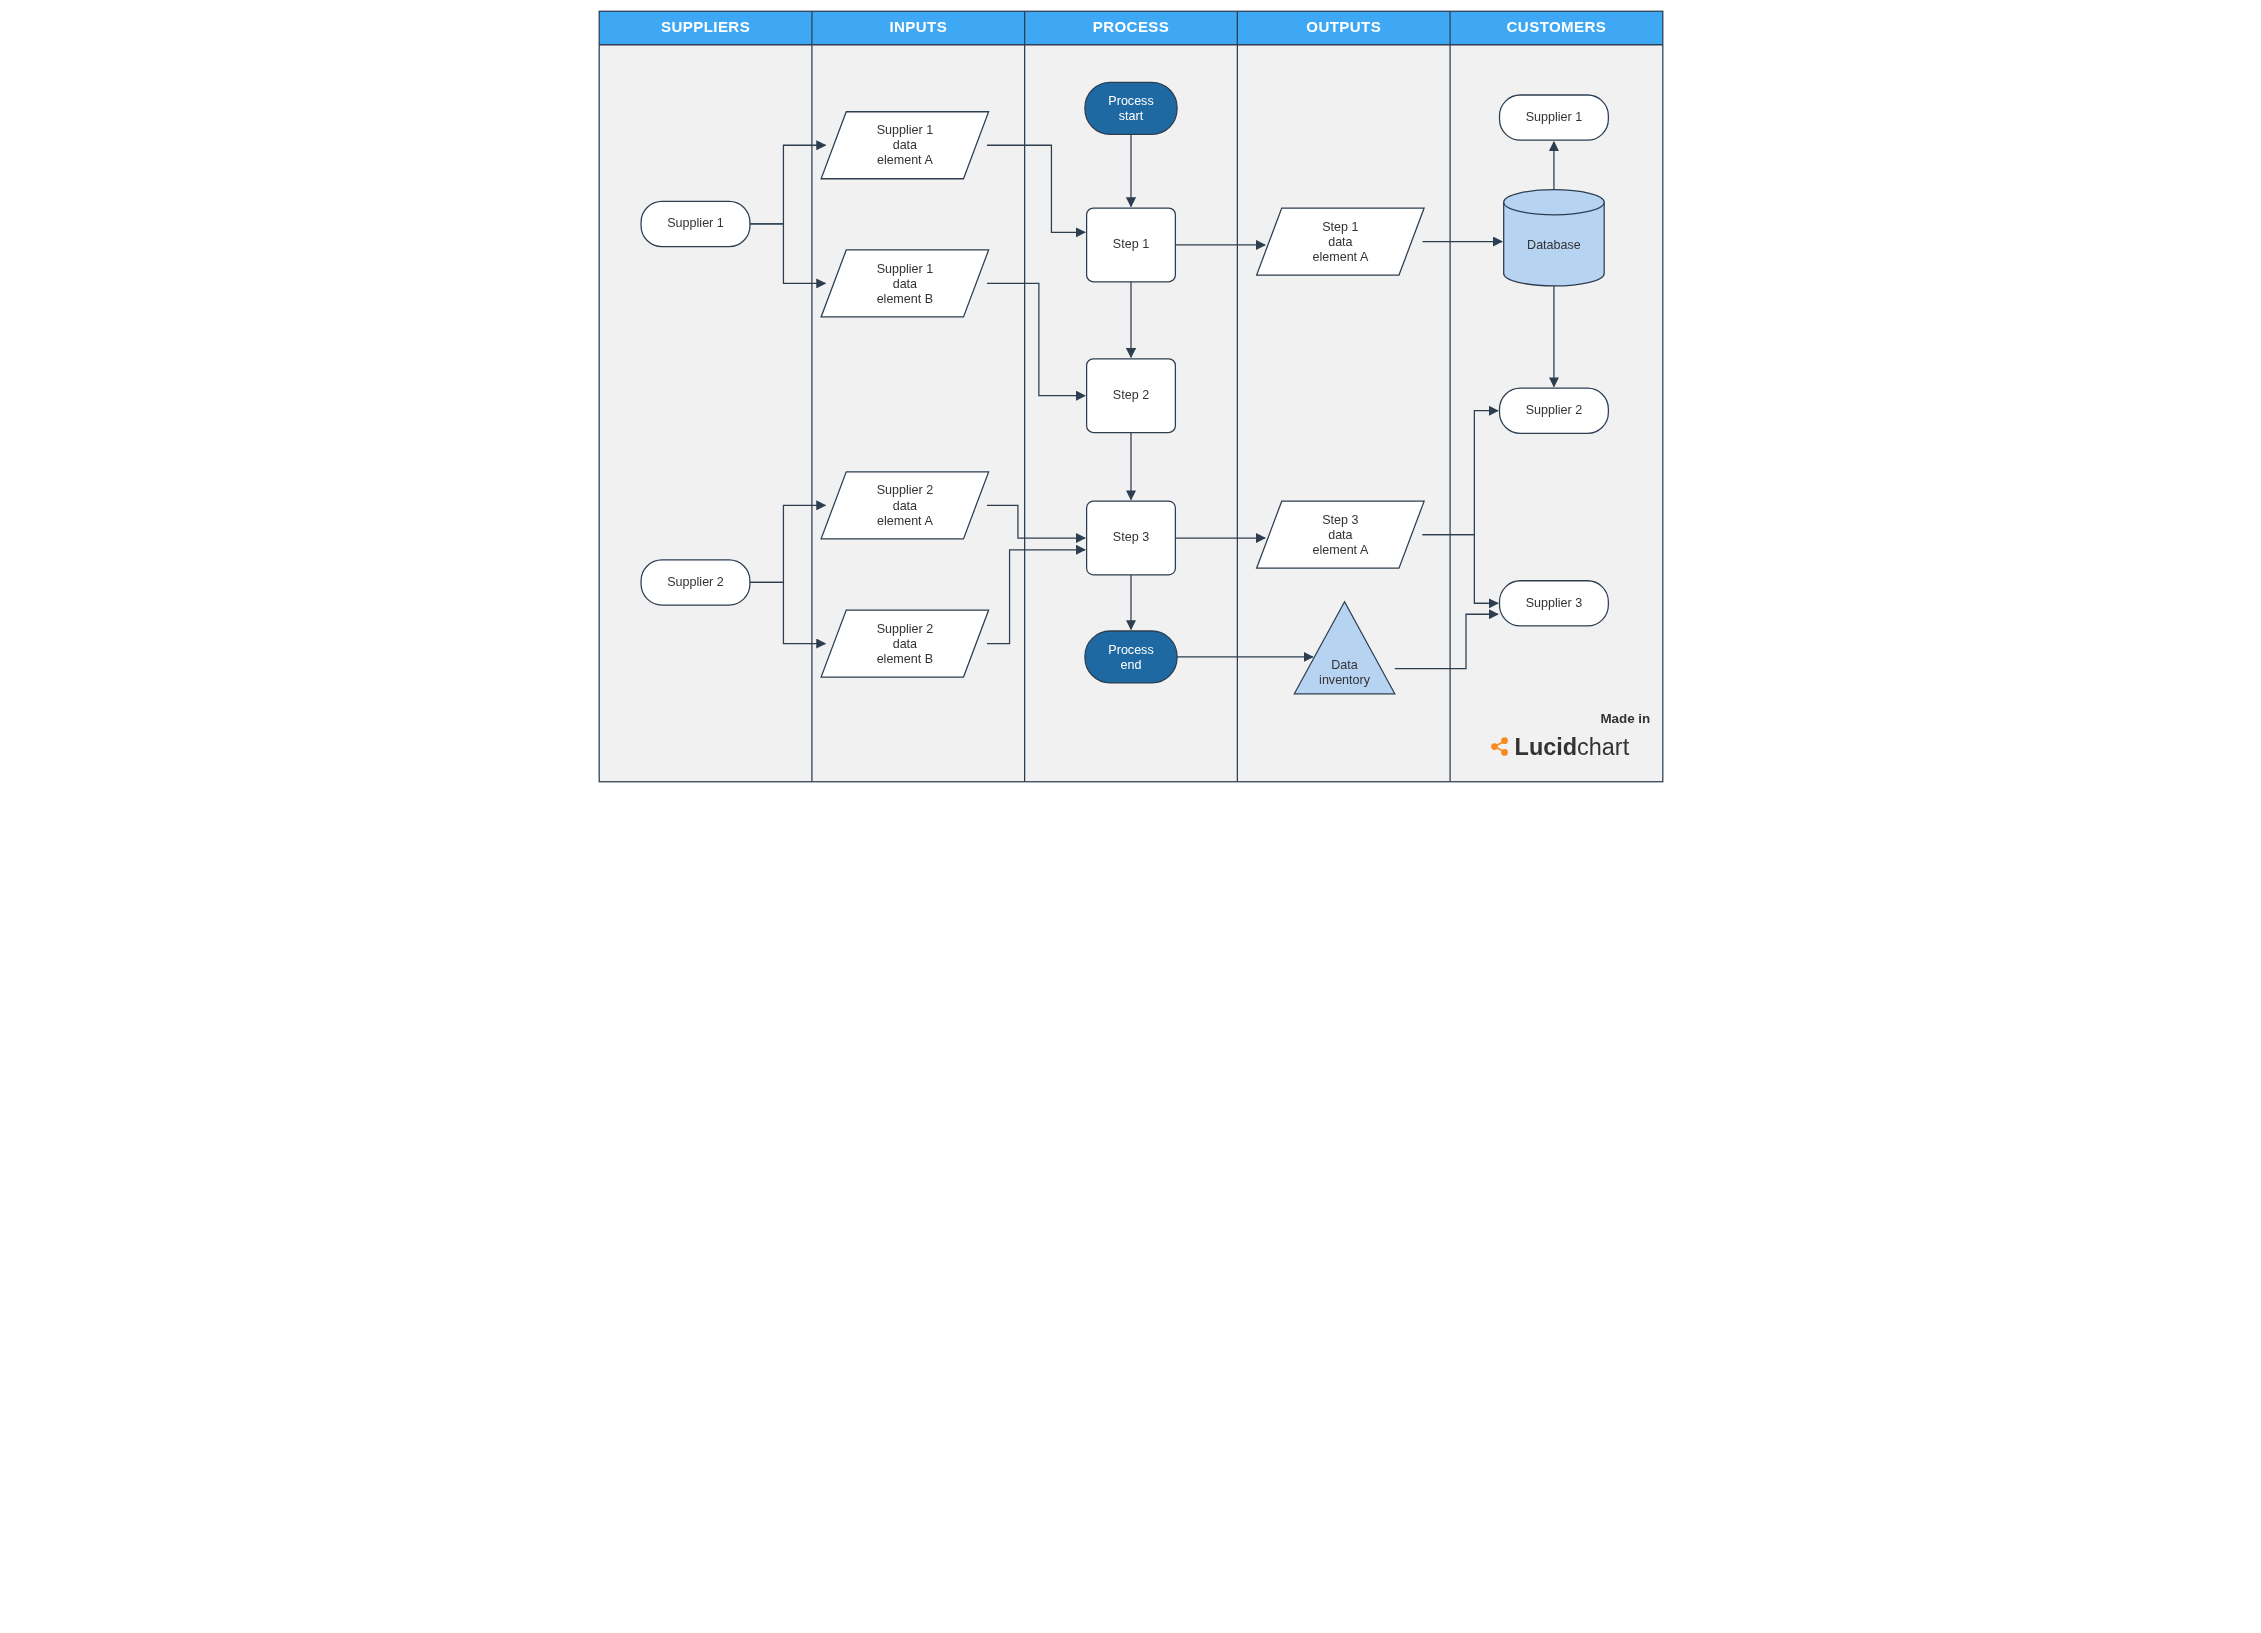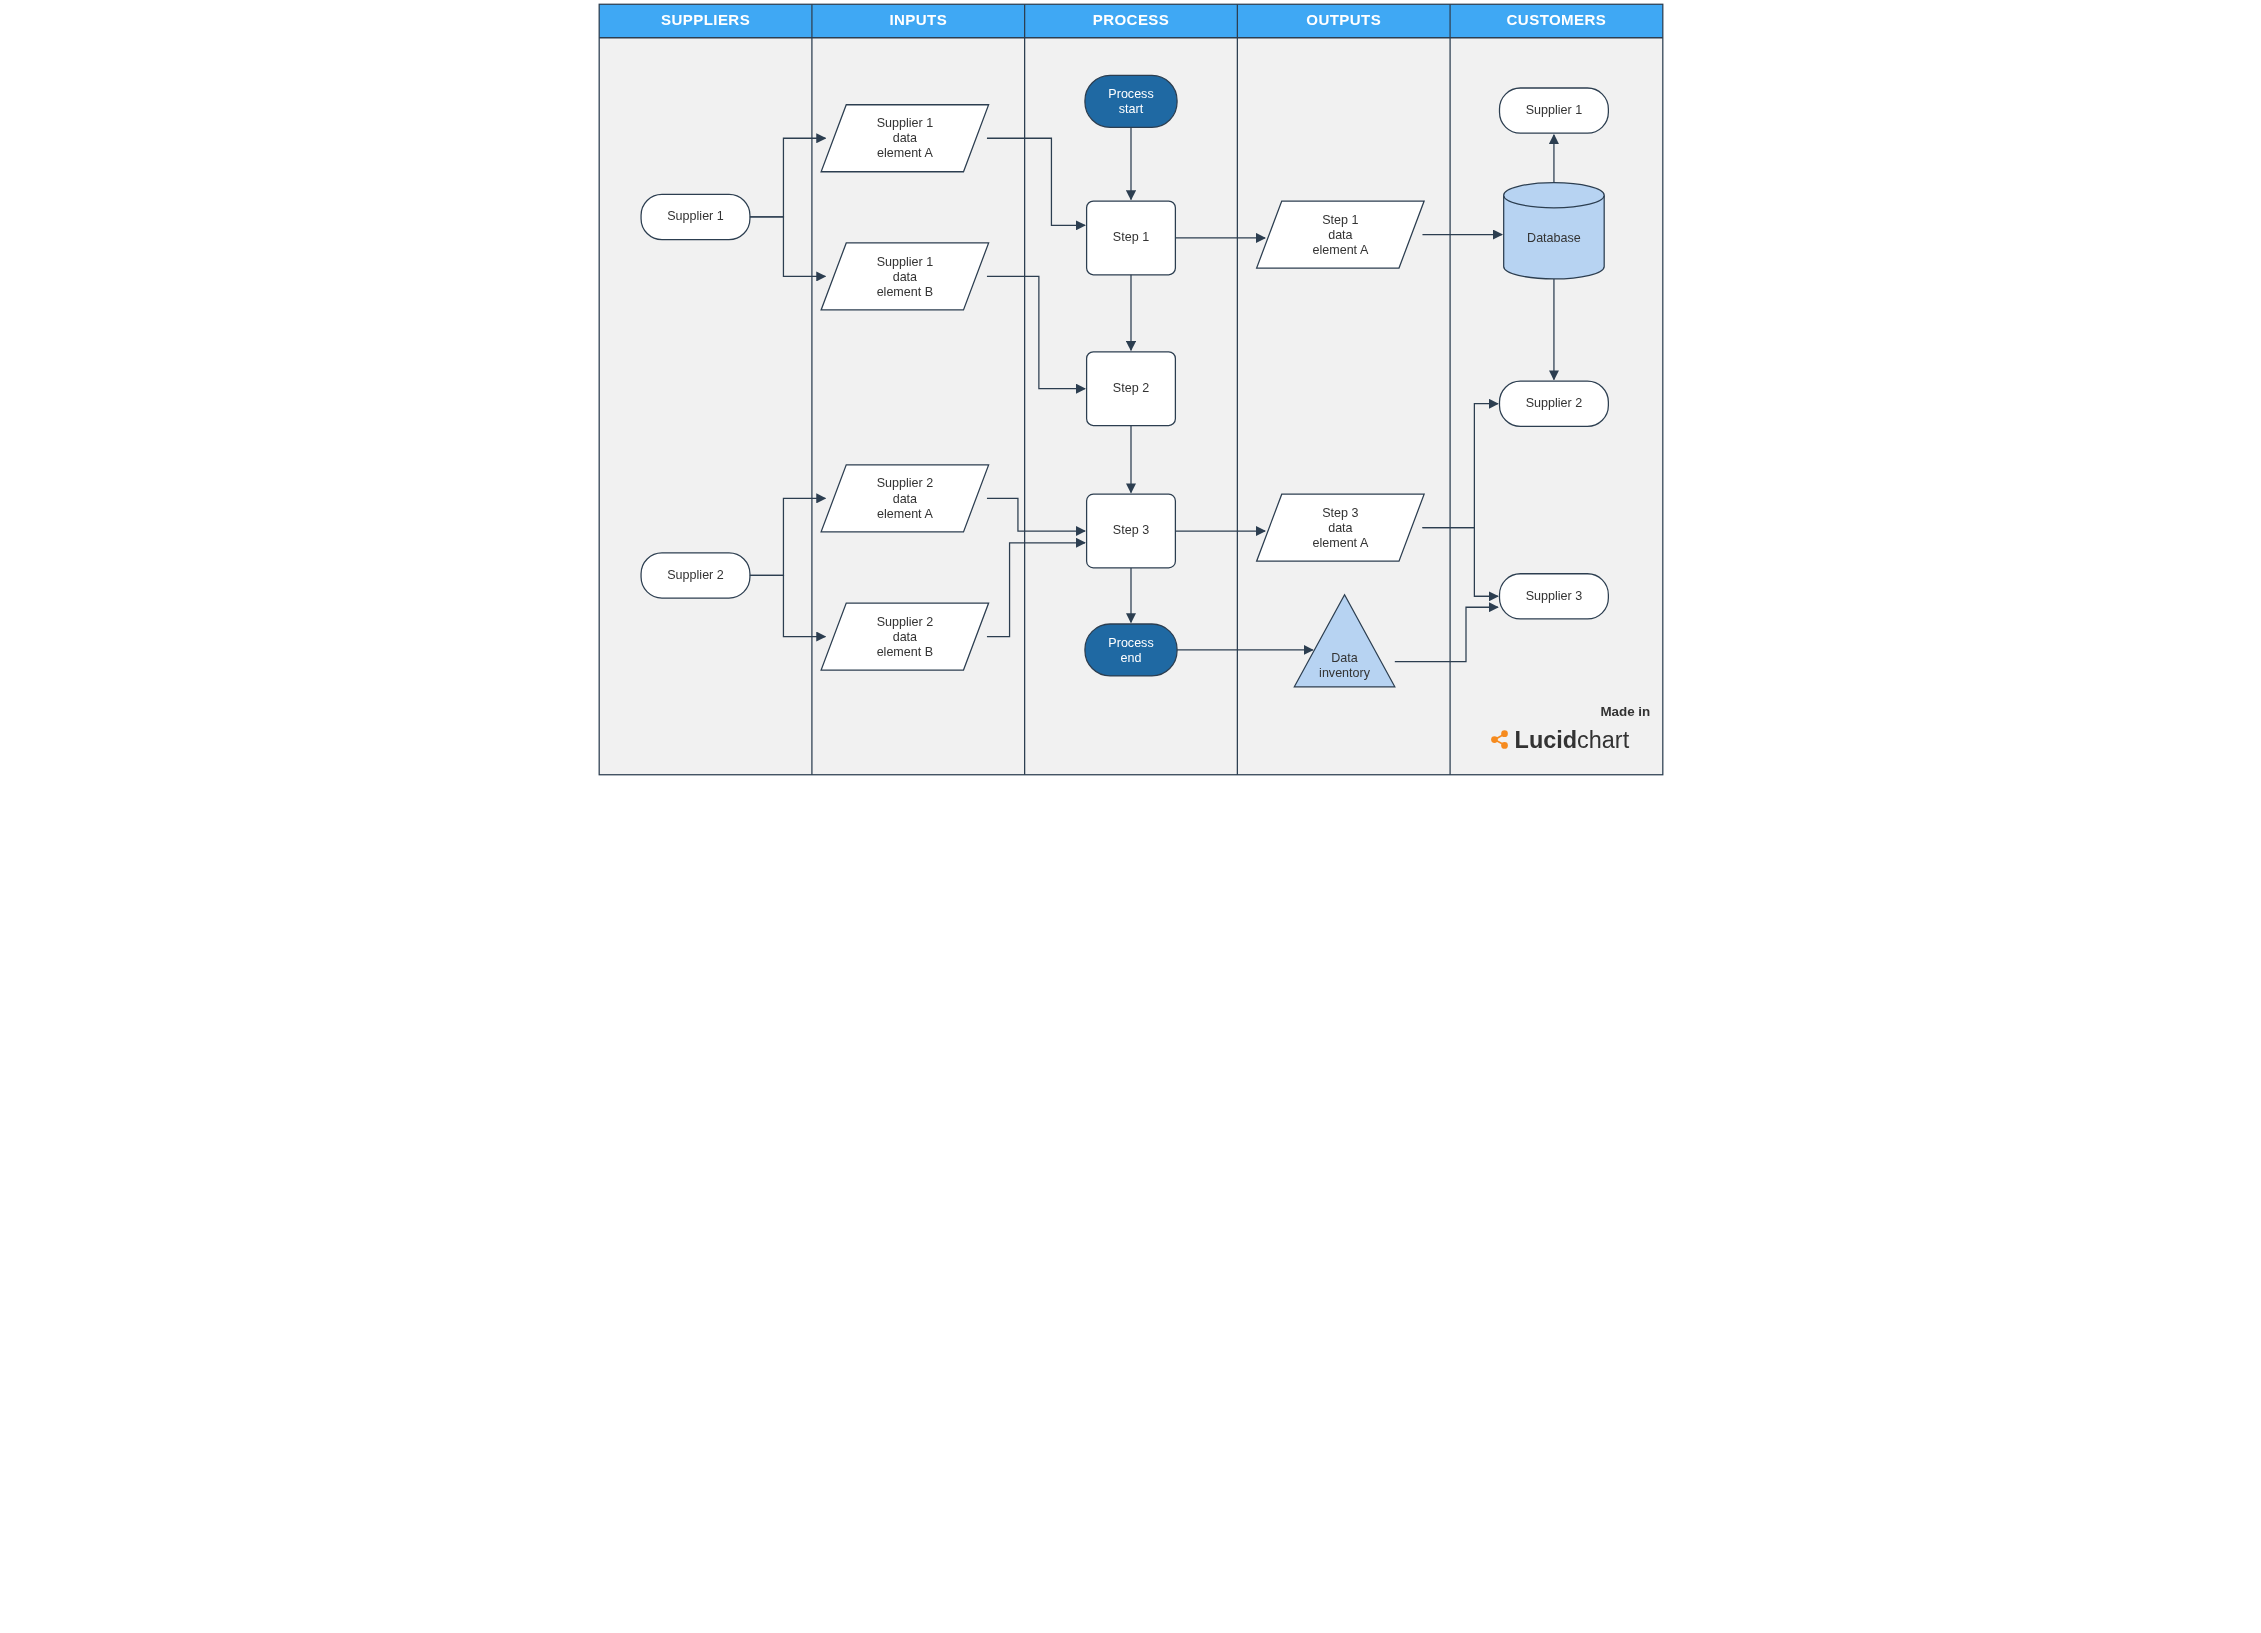--- a/index.html
+++ b/index.html
@@ -2,21 +2,21 @@
 <html style="font-size:13.4px"><head>
 <meta charset="utf-8">
 <style>
   body {
     margin: 0;
     font-family: "Helvetica Neue", Arial, sans-serif;
     background: #fff;
   }
   .diagram-wrap {
     width: 1072px;
-    margin: 0 auto;
+    margin: 7px auto;
   }
   svg { display: block; }
   .hdr {
     fill: #3fa8f4;
   }
   .hdr-text {
     fill: #ffffff;
     font-weight: 700;
     font-size: 18px;
     letter-spacing: .5px;

